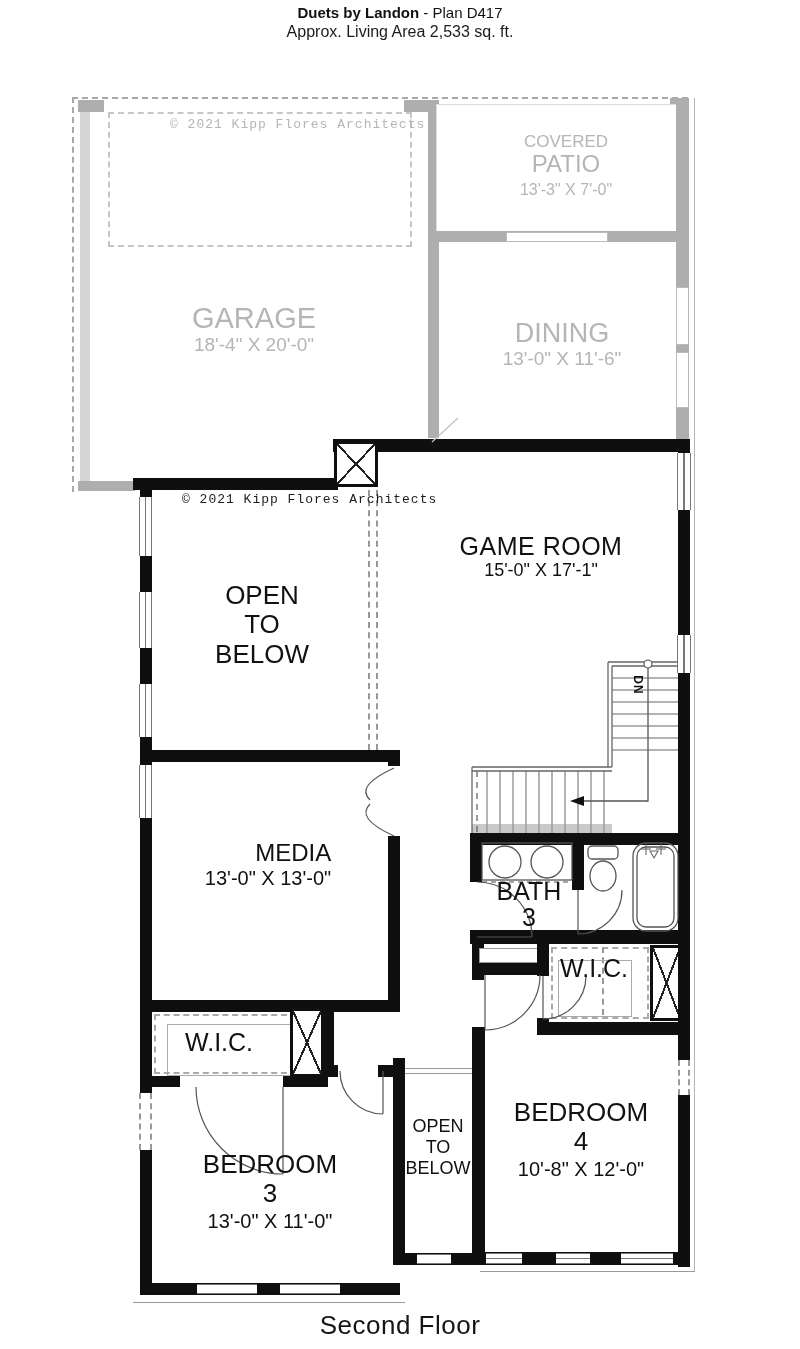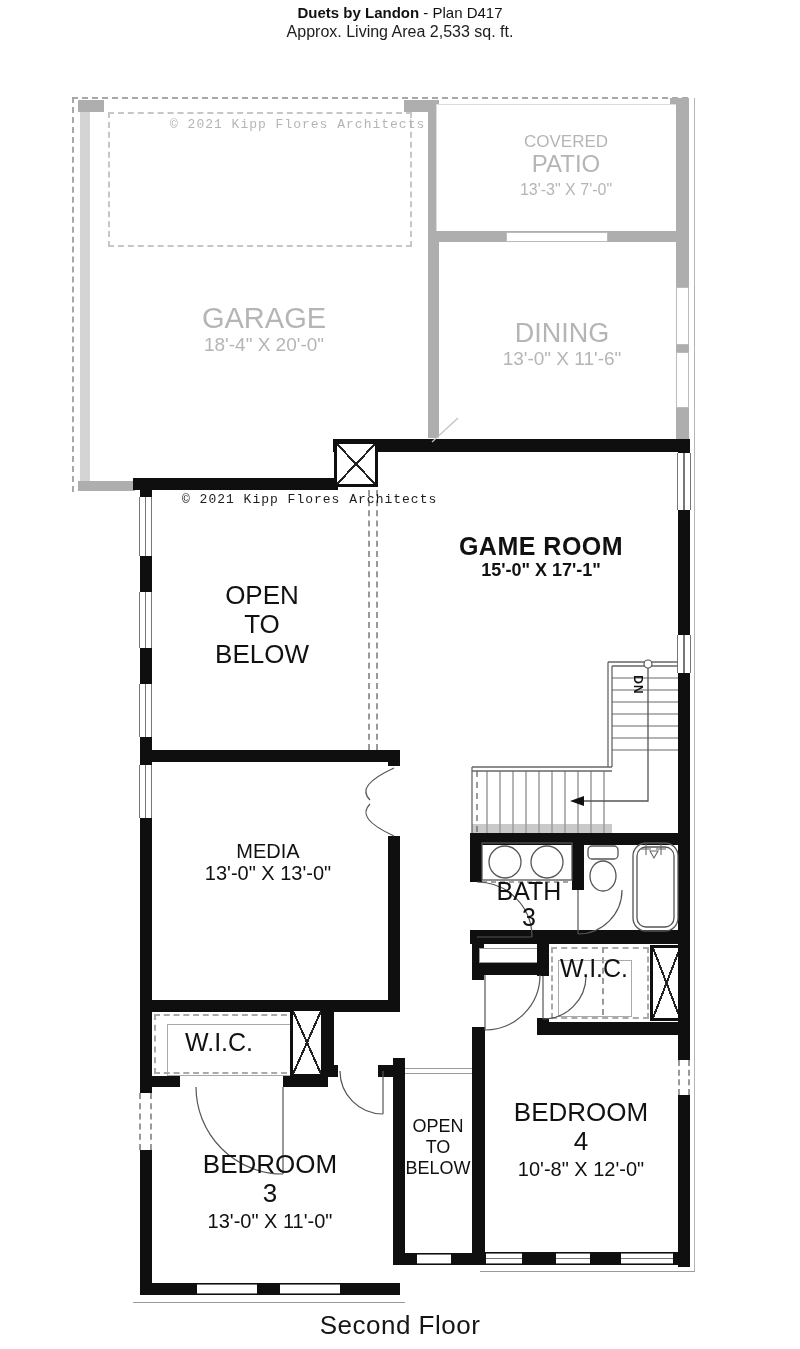--- a/index.html
+++ b/index.html
@@ -64,21 +64,21 @@
   <div class="g" style="left:676px;top:98px;width:13px;height:142px;"></div>
   <div class="g" style="left:430px;top:231px;width:258px;height:11px;"></div>
   <div class="hlrect" style="left:506px;top:232px;width:100px;height:8px;"></div>
 
   <div class="g" style="left:676px;top:240px;width:13px;height:200px;"></div>
   <div class="hlrect" style="left:676px;top:287px;width:11px;height:56px;"></div>
   <div class="hlrect" style="left:676px;top:352px;width:11px;height:54px;"></div>
   <div class="hl" style="left:694px;top:98px;width:1px;height:1174px;background:#b5b5b5;"></div>
 
   <div class="copy ghost" style="left:150px;top:117px;">© 2021 Kipp Flores Architects</div>
-  <div class="lbl ghost" style="left:264px;top:302px;">
+  <div class="lbl ghost" style="left:254px;top:302px;">
     <div style="font-size:29px;">GARAGE</div>
     <div style="font-size:19px;">18'-4" X 20'-0"</div>
   </div>
   <div class="lbl ghost" style="left:566px;top:132px;">
     <div style="font-size:17px;">COVERED</div>
     <div style="font-size:24px;">PATIO</div>
     <div style="font-size:16px;margin-top:3px;">13'-3" X 7'-0"</div>
   </div>
   <div class="lbl ghost" style="left:562px;top:318px;">
     <div style="font-size:27px;">DINING</div>
@@ -243,33 +243,33 @@
 
       <path d="M540,975 A55 55 0 0 1 485,1030"></path>
       <line x1="485" y1="975" x2="485" y2="1030"></line>
 
       <line x1="432" y1="442" x2="458" y2="418" stroke="#c2c2c2"></line>
     </g>
   </svg>
 
   <div class="copy" style="left:162px;top:492px;color:#1d1d1d;">© 2021 Kipp Flores Architects</div>
 
-  <div class="lbl" style="left:541px;top:532px;font-weight:bold;">
+  <div class="lbl" style="left:541px;top:532px;">
     <div class="name">GAME ROOM</div>
     <div style="font-size:18px;">15'-0" X 17'-1"</div>
   </div>
 
   <div class="lbl" style="left:262px;top:581px;line-height:1.13;">
     <div style="font-size:26px;">OPEN</div>
     <div style="font-size:26px;">TO</div>
     <div style="font-size:26px;">BELOW</div>
   </div>
 
   <div class="lbl" style="left:268px;top:840px;">
-    <div style="font-size:20px;">MEDIA</div>
+    <div style="font-size:24px;text-align:right;">MEDIA</div>
     <div style="font-size:20px;">13'-0" X 13'-0"</div>
   </div>
 
   <div class="lbl" style="left:529px;top:878px;line-height:1.05;">
     <div style="font-size:25px;">BATH</div>
     <div style="font-size:25px;">3</div>
   </div>
 
   <div class="lbl" style="left:219px;top:1028px;">
     <div style="font-size:25px;">W.I.C.</div>

